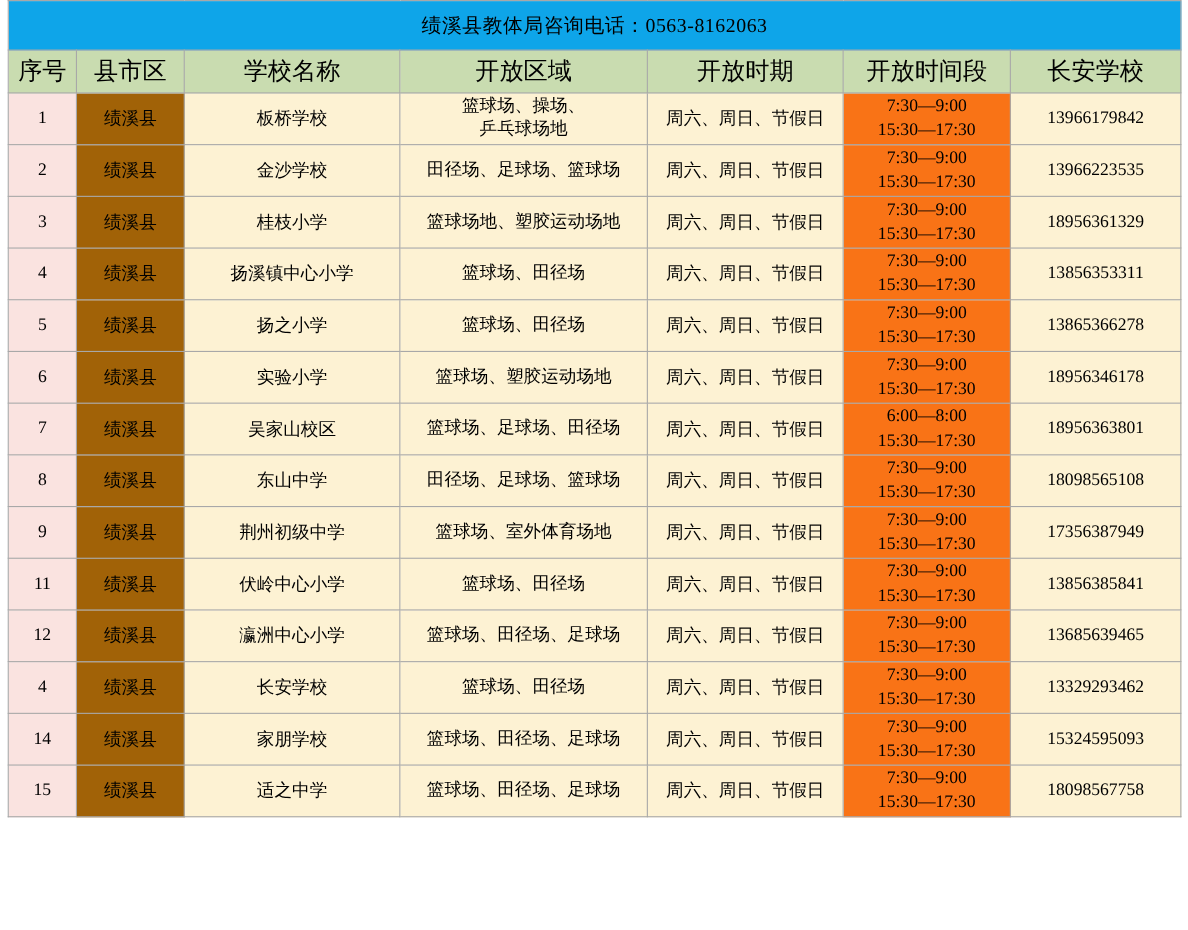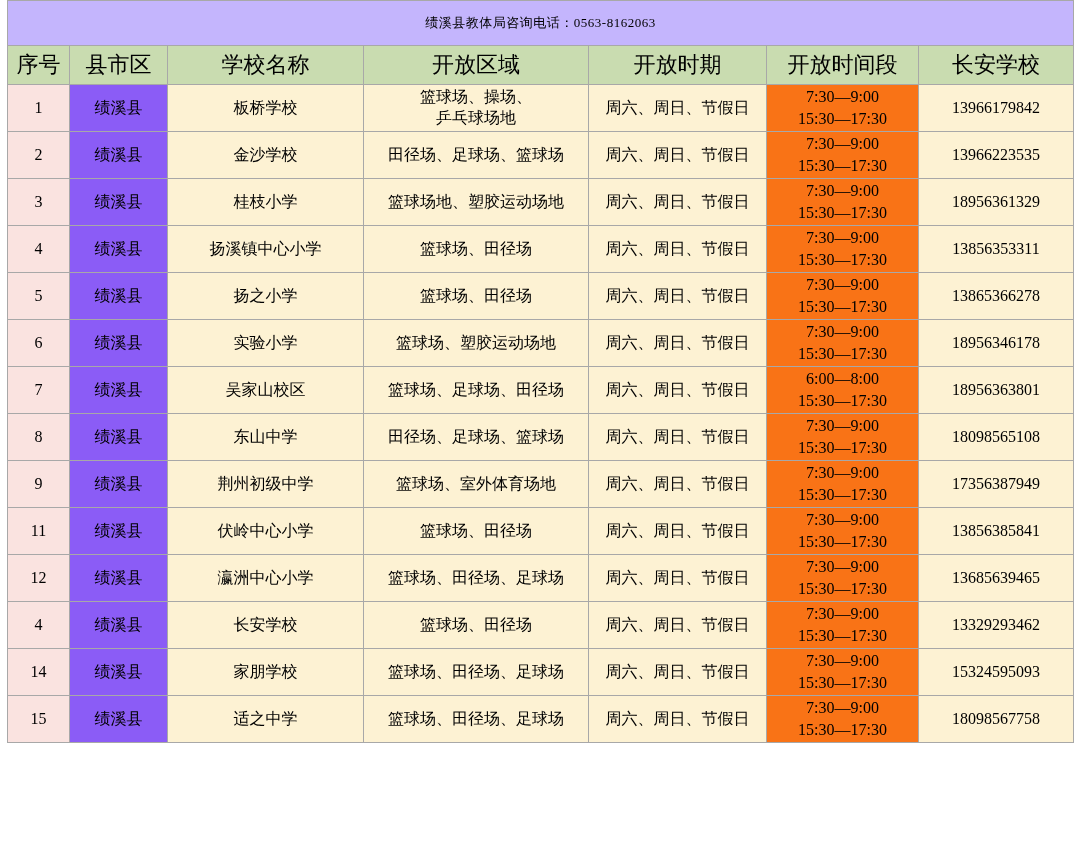--- a/index.html
+++ b/index.html
@@ -26,40 +26,40 @@
   }
   table.grid td, table.grid th {
     border: 1px solid #a8a8a8;
     padding: 0;
     text-align: center;
     vertical-align: middle;
     font-weight: normal;
   }
   .title-cell {
     height: 44px;
-    font-size: 13px;
+    font-size: 18px;
     font-weight: bold;
-    background: #c4b5fd;
+    background: #0ea5e9;
     letter-spacing: 0.5px;
   }
   .head-cell {
     height: 38px;
     background: #c9dcb0;
     font-size: 22px;
     font-weight: bold;
   }
   .body-row td {
     height: 46px;
     font-size: 16px;
   }
   .col-idx {
     background: #fae3e0;
   }
   .col-area {
-    background: #8b5cf6;
+    background: #a16207;
   }
   .col-school,
   .col-zone,
   .col-date,
   .col-contact {
     background: #fdf2d3;
   }
   .col-time {
     background: #f97316;
     font-size: 14px;

